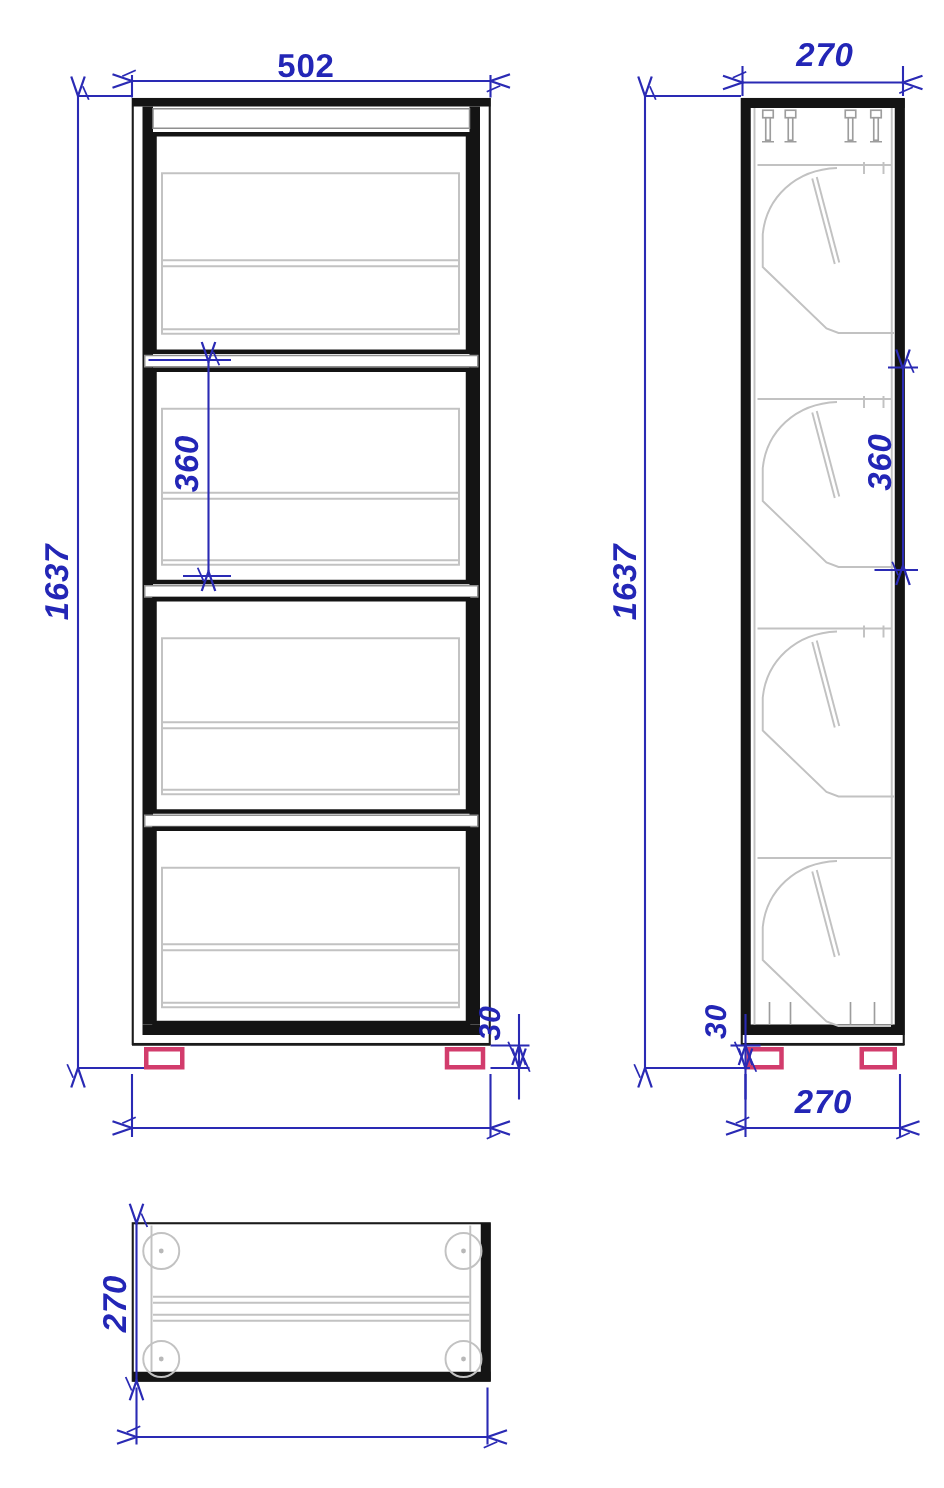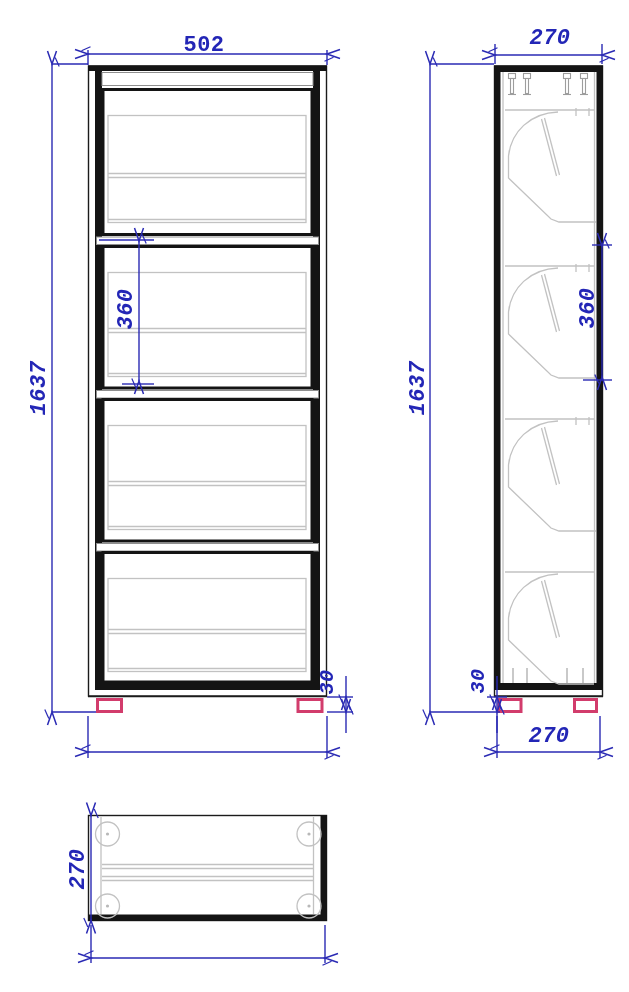--- a/index.html
+++ b/index.html
@@ -1,17 +1,17 @@
 <!DOCTYPE html>
 <html><head>
 <meta charset="utf-8">
 <style>
   html,body{margin:0;padding:0;background:#ffffff;}
   .canvas{position:relative;width:629px;height:992px;background:#ffffff;overflow:hidden;
-          font-family:Liberation Mono, monospace;}
+          font-family:Liberation Sans, sans-serif;}
   svg{position:absolute;left:0;top:0;}
   
   .k   {stroke:#1b1b1b;stroke-width:1.4;fill:none;}
   .kb  {fill:#141414;stroke:none;}
   .kc  {stroke:#141414;stroke-width:3;fill:#ffffff;}
   .rail{stroke:#8f8f8f;stroke-width:1;fill:#ffffff;}
   .g   {stroke:#c2c2c2;stroke-width:1.3;fill:none;}
   .g2  {stroke:#9d9d9d;stroke-width:1.1;fill:#ffffff;}
   
   .d   {stroke:#2a2ab4;stroke-width:1.4;fill:none;}

